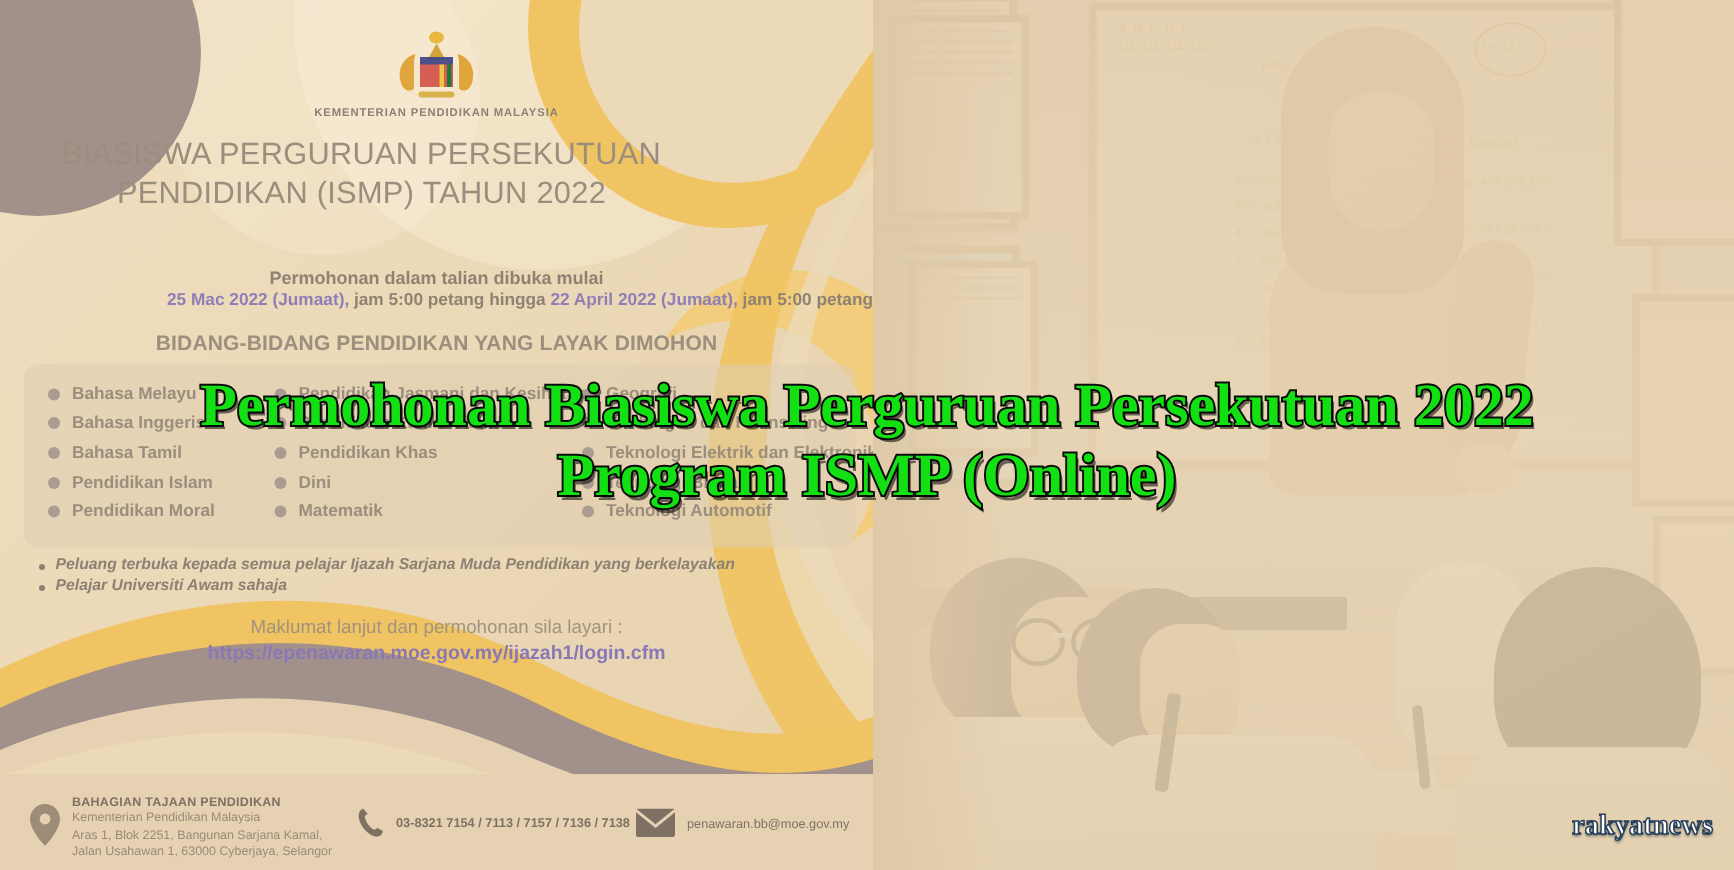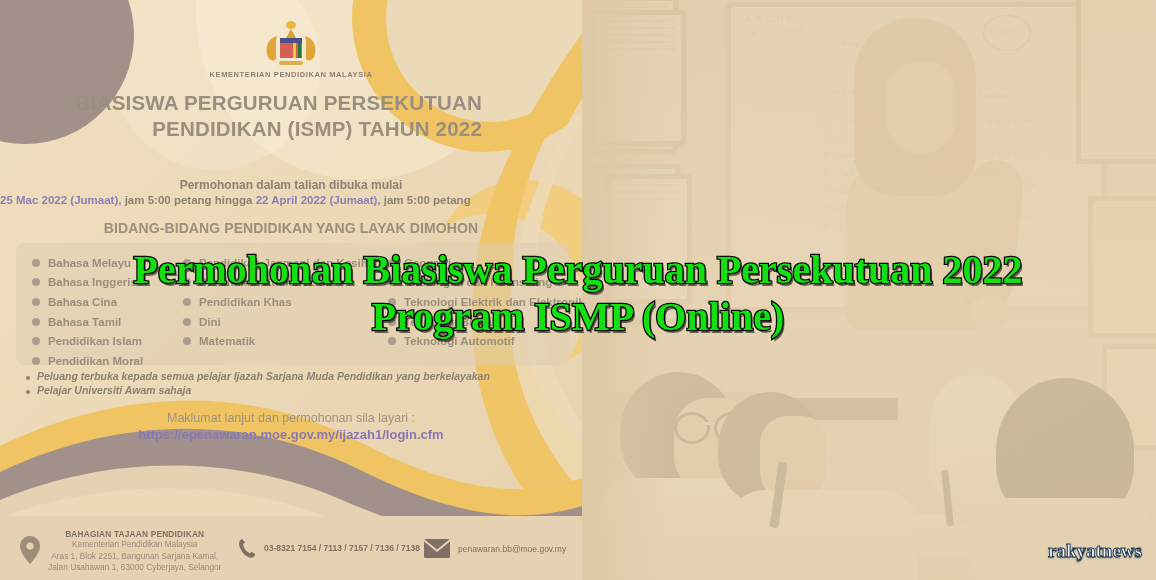--- a/index.html
+++ b/index.html
@@ -131,27 +131,27 @@
   .waveWrap{left:0;bottom:0;width:582px;height:230px;}
 
   
   .pcontent{position:absolute;left:0;top:0;width:582px;height:580px;}
 
   .crest{position:absolute;left:50%;top:16px;transform:translateX(-50%);
          width:84px;height:54px;}
   .kpm-label{position:absolute;left:50%;top:70px;transform:translateX(-50%);
          font-size:7.5px;font-weight:700;letter-spacing:.6px;color:#8d8075;white-space:nowrap;}
 
-  .headline{position:absolute;left:0;top:90px;width:482px;text-align:right;
-         font-size:20.5px;font-weight:700;line-height:25.5px;letter-spacing:.2px;
+  .headline{position:absolute;left:0;top:90px;width:482px;text-align:center;
+         font-size:20.5px;font-weight:400;line-height:25.5px;letter-spacing:.2px;
          color:#9a8e7e;}
 
   .subA{position:absolute;left:0;top:178px;width:582px;text-align:center;
          font-size:12px;font-weight:700;color:#8f8272;}
-  .subB{position:absolute;left:0;top:194px;width:582px;text-align:left;
+  .subB{position:absolute;left:0;top:194px;width:582px;text-align:right;
          font-size:11.5px;font-weight:700;color:#8f8272;}
   .subB .pp{color:#8f7fb6;}
 
   .bidang{position:absolute;left:0;top:220px;width:582px;text-align:center;
          font-size:14px;font-weight:700;letter-spacing:.1px;color:#9c8f7d;}
 
   .listbox{position:absolute;left:16px;top:243px;width:554px;height:122px;
          background:rgba(223,205,177,.55);border-radius:9px;}
   .col{position:absolute;top:10px;text-align:right;}
   .col.c1{left:16px;width:150px;}
@@ -165,21 +165,21 @@
   .note{display:flex;align-items:flex-start;gap:7px;margin-bottom:2px;}
   .note .d{width:4px;height:4px;border-radius:50%;background:#8d8174;margin-top:6px;flex:0 0 auto;}
   .note .t{font-size:10.5px;font-style:italic;font-weight:700;color:#8d8174;}
 
   .maklumat{position:absolute;left:0;top:411px;width:582px;text-align:center;
          font-size:12.5px;color:#a2937f;}
   .link{position:absolute;left:0;top:427px;width:582px;text-align:center;
          font-size:13px;font-weight:700;color:#8878b6;}
 
   .footer{position:absolute;left:0;bottom:0;width:582px;height:64px;
-         background:#e6d2b2;text-align:center;}
+         background:#e6d2b2;}
   .fcol{position:absolute;}
   .fpin{left:20px;bottom:16px;width:20px;height:28px;}
   .faddr{left:48px;bottom:6px;}
   .faddr .bt{font-size:8.3px;font-weight:700;color:#7e7164;letter-spacing:.2px;}
   .faddr .rw{font-size:8.3px;color:#9a8b79;line-height:11.6px;}
   .fphone{left:238px;bottom:22px;display:flex;align-items:center;gap:8px;}
   .fphone .num{font-size:8.5px;font-weight:700;color:#7e7164;}
   .fmail{left:424px;bottom:22px;display:flex;align-items:center;gap:8px;}
   .fmail .num{font-size:8.5px;color:#7e7164;}
 
@@ -362,24 +362,20 @@
           <div class="li">
               <span class="dot"></span>
               <span class="tx">Bahasa Melayu</span>
             </div>
           <div class="li">
               <span class="dot"></span>
               <span class="tx">Bahasa Inggeris</span>
             </div>
           <div class="li">
               <span class="dot"></span>
-              <span class="tx">Bahasa Cina</span>
-            </div>
-          <div class="li">
-              <span class="dot"></span>
               <span class="tx">Bahasa Tamil</span>
             </div>
           <div class="li">
               <span class="dot"></span>
               <span class="tx">Pendidikan Islam</span>
             </div>
           <div class="li">
               <span class="dot"></span>
               <span class="tx">Pendidikan Moral</span>
             </div>

